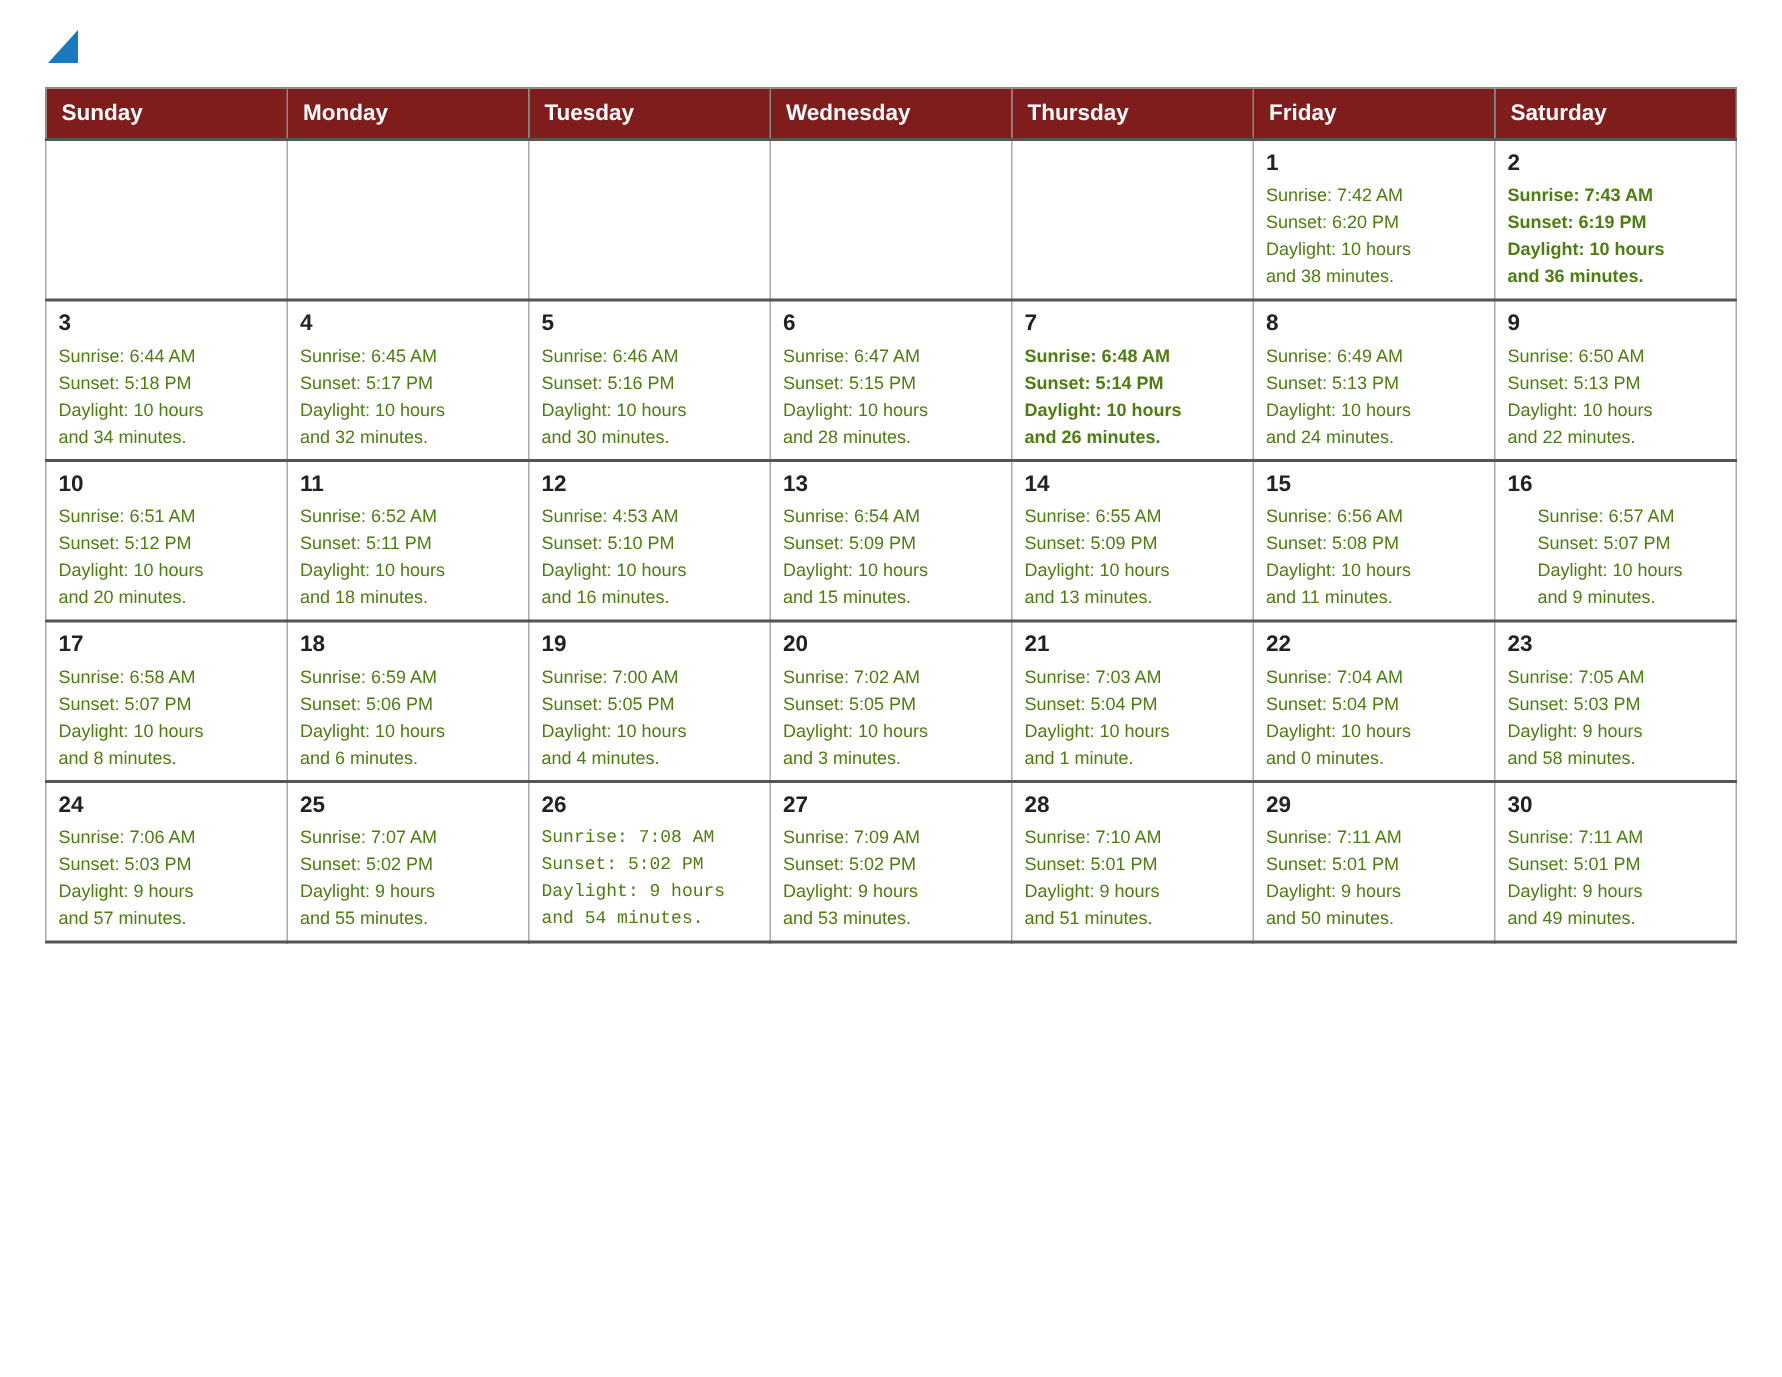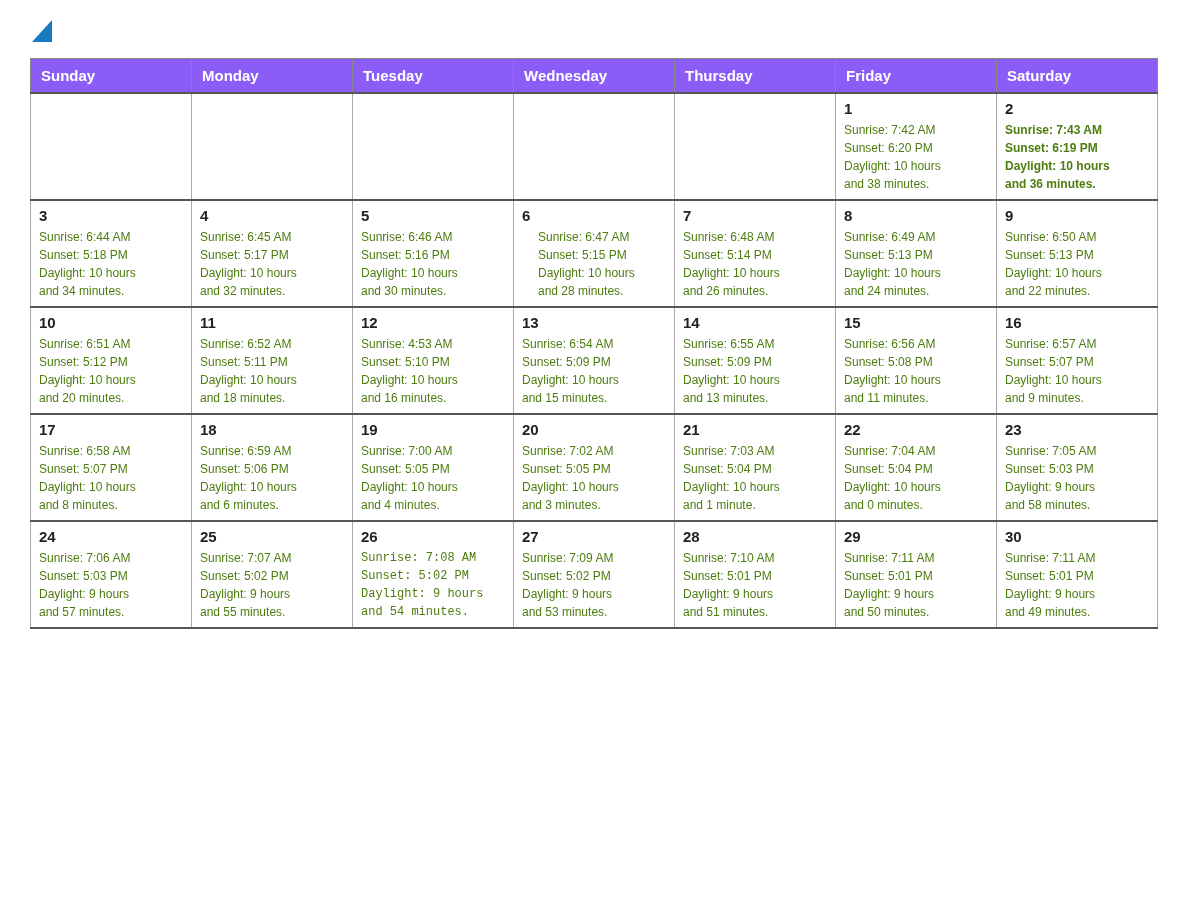--- a/index.html
+++ b/index.html
@@ -44,21 +44,21 @@
       font-size: 20px;
       color: #444;
       margin-top: 4px;
     }
     .calendar {
       width: 100%;
       border-collapse: collapse;
       border: 1px solid #888;
     }
     .calendar th {
-      background-color: #8b5cf6;
+      background-color: #7f1d1d;
       color: #fff;
       font-size: 15px;
       font-weight: bold;
       padding: 8px 10px;
       text-align: left;
       border: 1px solid #888;
     }
     .calendar td {
       border: 1px solid #aaa;
       vertical-align: top;
@@ -157,28 +157,28 @@
         </td>
         <td>
           <span class="day-number">5</span>
           <div class="day-info" style="white-space: pre-line;">Sunrise: 6:46 AM
 Sunset: 5:16 PM
 Daylight: 10 hours
 and 30 minutes.</div>
         </td>
         <td>
           <span class="day-number">6</span>
-          <div class="day-info" style="white-space: pre-line; margin-left: 16px;">Sunrise: 6:47 AM
+          <div class="day-info" style="white-space: pre-line;">Sunrise: 6:47 AM
 Sunset: 5:15 PM
 Daylight: 10 hours
 and 28 minutes.</div>
         </td>
         <td>
           <span class="day-number">7</span>
-          <div class="day-info" style="white-space: pre-line;">Sunrise: 6:48 AM
+          <div class="day-info" style="white-space: pre-line; font-weight: bold;">Sunrise: 6:48 AM
 Sunset: 5:14 PM
 Daylight: 10 hours
 and 26 minutes.</div>
         </td>
         <td>
           <span class="day-number">8</span>
           <div class="day-info" style="white-space: pre-line;">Sunrise: 6:49 AM
 Sunset: 5:13 PM
 Daylight: 10 hours
 and 24 minutes.</div>
@@ -229,21 +229,21 @@
         </td>
         <td>
           <span class="day-number">15</span>
           <div class="day-info" style="white-space: pre-line;">Sunrise: 6:56 AM
 Sunset: 5:08 PM
 Daylight: 10 hours
 and 11 minutes.</div>
         </td>
         <td>
           <span class="day-number">16</span>
-          <div class="day-info" style="white-space: pre-line;">Sunrise: 6:57 AM
+          <div class="day-info" style="white-space: pre-line; margin-left: 20px;">Sunrise: 6:57 AM
 Sunset: 5:07 PM
 Daylight: 10 hours
 and 9 minutes.</div>
         </td>
       </tr>
       <tr>
         <td>
           <span class="day-number">17</span>
           <div class="day-info" style="white-space: pre-line;">Sunrise: 6:58 AM
 Sunset: 5:07 PM

